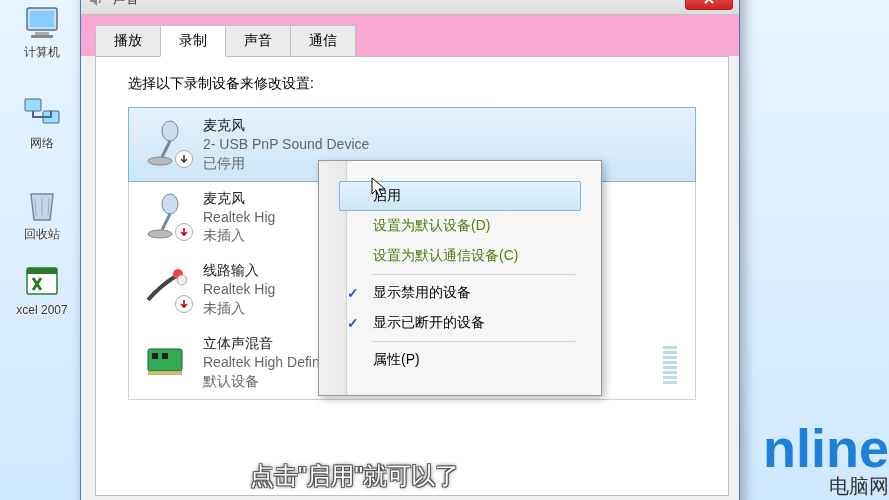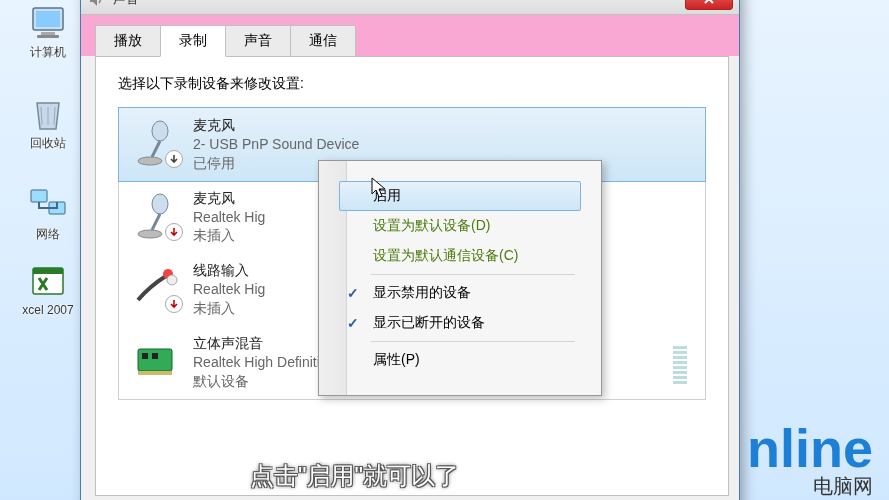--- a/index.html
+++ b/index.html
@@ -1,33 +1,33 @@
 <!DOCTYPE html>
 <html><head>
 <meta charset="utf-8">
 <style>
 * { margin: 0; padding: 0; box-sizing: border-box; font-family: "Microsoft YaHei", Tahoma, Arial, sans-serif; }
 body { width: 889px; height: 500px; background: linear-gradient(180deg, #e8f4ff 0%, #d0e8ff 100%); position: relative; overflow: hidden; }
 
-.desktop-icons { position: absolute; left: 18px; top: 0; width: 60px; display: flex; flex-direction: column; gap: 4px; }
+.desktop-icons { position: absolute; left: 12px; top: 0; width: 60px; display: flex; flex-direction: column; gap: 4px; }
 .desktop-icon { display: flex; flex-direction: column; align-items: center; padding: 2px; cursor: pointer; }
 .desktop-icon .ico { width: 42px; height: 42px; margin-bottom: 2px; display: flex; align-items: center; justify-content: center; }
 .desktop-icon .lbl { font-size: 12px; color: #333; text-align: center; text-shadow: 0 0 2px #fff, 0 0 2px #fff; line-height: 1.1; }
 
 .window { position: absolute; left: 80px; top: -18px; width: 660px; height: 530px; background: #f0f0f0; border: 1px solid #4a7ab0; box-shadow: 4px 4px 12px rgba(0,0,0,0.3); }
 .titlebar { height: 32px; background: linear-gradient(180deg, #fdfdfd 0%, #e8e8e8 50%, #dcdcdc 100%); display: flex; align-items: center; padding: 0 6px; border-bottom: 1px solid #c0c0c0; }
 .titlebar .sysicon { width: 18px; height: 18px; margin-right: 8px; }
 .titlebar .title { flex: 1; font-size: 13px; color: #333; }
 .close-btn { width: 48px; height: 22px; background: linear-gradient(180deg, #e88 0%, #d44 50%, #c22 100%); border: 1px solid #a22; border-radius: 3px; display: flex; align-items: center; justify-content: center; color: #fff; font-size: 13px; font-weight: bold; cursor: pointer; }
 
 .tabrow { display: flex; padding: 10px 0 0 14px; background: #f9a8d4; }
 .tab { padding: 6px 18px; font-size: 14px; border: 1px solid #c0c0c0; border-bottom: none; background: #ebebeb; cursor: pointer; margin-right: -1px; }
 .tab.active { background: #fff; position: relative; z-index: 2; border-bottom: 1px solid #fff; margin-bottom: -1px; }
 
-.tabbody { margin: 0 10px 14px 14px; background: #fff; border: 1px solid #c0c0c0; padding: 18px 22px; min-height: 440px; position: relative; }
+.tabbody { margin: 0 10px 14px 14px; background: #fff; border: 1px solid #c0c0c0; padding: 18px 32px; min-height: 440px; position: relative; }
 .instruction { font-size: 14px; margin-bottom: 14px; }
 
 .device-list { border: 1px solid #d0d0d0; background: #fff; }
 .device { display: flex; padding: 8px 10px; cursor: pointer; }
 .device.selected { background: linear-gradient(180deg, #e5f1fb 0%, #cde6f7 100%); border: 1px solid #7eb4e0; margin: -1px; }
 .device .icon-wrap { width: 56px; height: 52px; position: relative; display: flex; align-items: center; justify-content: center; }
 .device .info { flex: 1; padding-left: 8px; font-size: 14px; line-height: 1.35; }
 .device .info .name { color: #222; }
 .device .info .desc { color: #666; }
 .device .info .status { color: #666; }
@@ -43,21 +43,21 @@
 .context-menu .item.hover { background: linear-gradient(180deg, #e5f1fb 0%, #cde6f7 100%); border: 1px solid #7eb4e0; border-radius: 2px; padding: 5px 9px 5px 33px; }
 .context-menu .item.disabled { color: #4d7c0f; }
 .context-menu .sep { height: 1px; background: #d4d4d4; margin: 3px 6px 3px 32px; }
 .context-menu .check { position: absolute; left: 8px; top: 50%; transform: translateY(-50%); color: #2a5fb0; font-weight: bold; font-size: 14px; }
 .context-menu .gutter { position: absolute; left: 0; top: 0; bottom: 0; width: 28px; background: linear-gradient(90deg, #f0f0f0 0%, #e8e8e8 100%); border-right: 1px solid #d4d4d4; z-index: -1; }
 
 .cursor { position: absolute; left: 370px; top: 176px; z-index: 100; pointer-events: none; }
 
 .subtitle { position: absolute; left: 250px; bottom: 8px; font-size: 24px; color: #fff; text-shadow: -1px -1px 0 #555, 1px -1px 0 #555, -1px 1px 0 #555, 1px 1px 0 #555, 0 0 4px #000; font-weight: 500; z-index: 200; }
 
-.watermark { position: absolute; right: 16px; bottom: 0; text-align: right; z-index: 150; }
+.watermark { position: absolute; right: 0; bottom: 0; text-align: right; z-index: 150; }
 .watermark .logo { font-size: 54px; font-weight: bold; color: #1e7fd6; line-height: 0.9; }
 .watermark .sub { font-size: 20px; color: #333; font-weight: 500; }
 
 svg { display: block; }
 </style>
 </head>
 <body>
 
 <div class="desktop-icons">
   <div class="desktop-icon">
@@ -67,35 +67,35 @@
           <rect x="9" y="9" width="24" height="16" fill="#8cf"></rect>
           <rect x="14" y="30" width="14" height="3" fill="#aaa"></rect>
           <rect x="10" y="33" width="22" height="3" rx="1" fill="#888"></rect>
         </svg>
     </div>
     <span class="lbl">计算机</span>
   </div>
   <div class="desktop-icon" style="margin-top:26px">
     <div class="ico">
       <svg width="42" height="42" viewBox="0 0 42 42">
-          <path d="M10 10 L32 10 L29 36 L13 36 Z" fill="rgba(180,200,220,0.6)" stroke="#789" stroke-width="1.5"></path>
-          <path d="M14 14 L15 32 M21 14 L21 32 M28 14 L27 32" stroke="#9ab" stroke-width="1"></path>
-        </svg>
-    </div>
-    <span class="lbl">回收站</span>
-  </div>
-  <div class="desktop-icon" style="margin-top:26px">
-    <div class="ico">
-      <svg width="42" height="42" viewBox="0 0 42 42">
           <rect x="4" y="6" width="16" height="12" rx="1" fill="#9df" stroke="#468"></rect>
           <rect x="22" y="18" width="16" height="12" rx="1" fill="#9df" stroke="#468"></rect>
           <path d="M12 18 L12 24 L30 24 L30 18" stroke="#468" stroke-width="2" fill="none"></path>
         </svg>
     </div>
     <span class="lbl">网络</span>
+  </div>
+  <div class="desktop-icon" style="margin-top:26px">
+    <div class="ico">
+      <svg width="42" height="42" viewBox="0 0 42 42">
+          <path d="M10 10 L32 10 L29 36 L13 36 Z" fill="rgba(180,200,220,0.6)" stroke="#789" stroke-width="1.5"></path>
+          <path d="M14 14 L15 32 M21 14 L21 32 M28 14 L27 32" stroke="#9ab" stroke-width="1"></path>
+        </svg>
+    </div>
+    <span class="lbl">回收站</span>
   </div>
   <div class="desktop-icon" style="margin-top:10px">
     <div class="ico">
       <svg width="42" height="42" viewBox="0 0 42 42">
           <rect x="6" y="8" width="30" height="26" rx="2" fill="#fff" stroke="#2a7a2a" stroke-width="1.5"></rect>
           <rect x="6" y="8" width="30" height="6" fill="#2a7a2a"></rect>
           <path d="M12 18 L20 30 M20 18 L12 30" stroke="#2a7a2a" stroke-width="3"></path>
         </svg>
     </div>
     <span class="lbl">xcel 2007</span>

